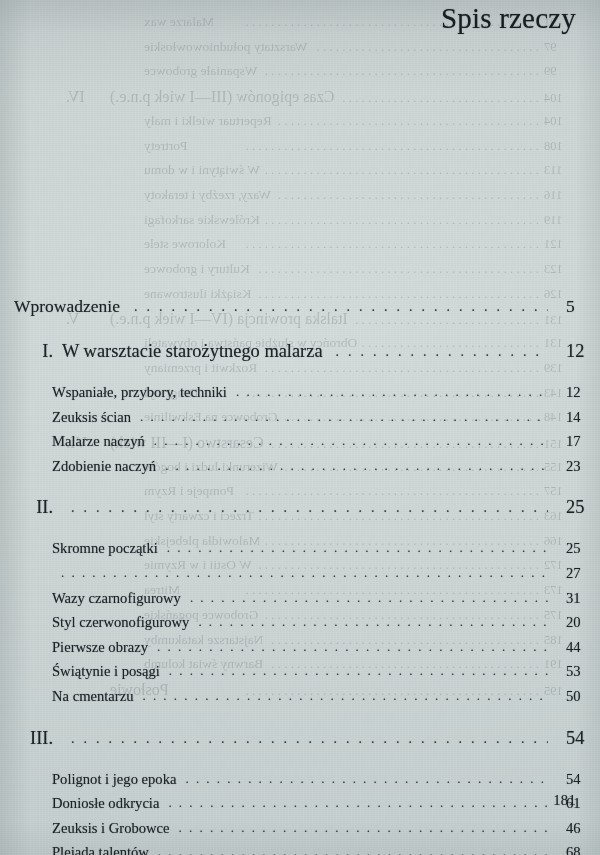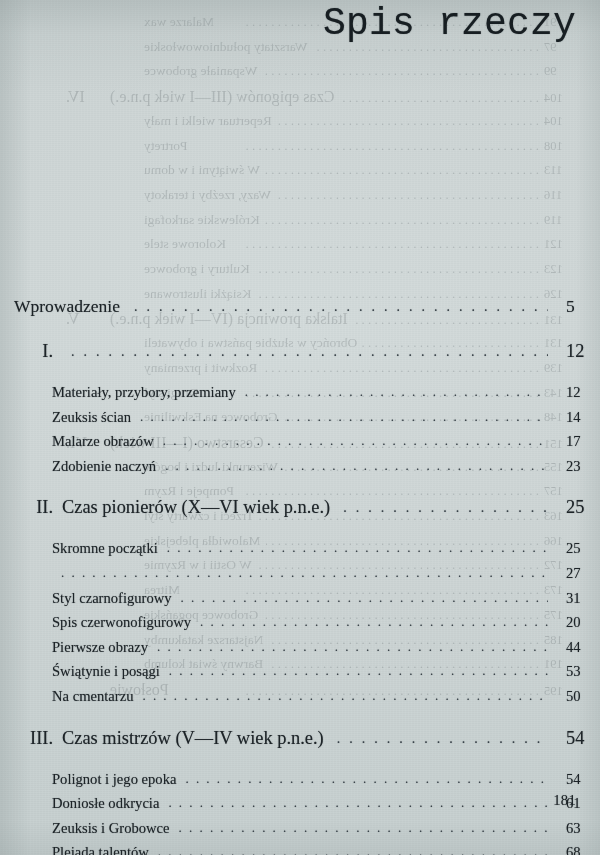--- a/index.html
+++ b/index.html
@@ -89,25 +89,24 @@
   
   #content {
     position: absolute;
     inset: 0;
     color: #1d2428;
   }
   #title {
     position: absolute;
     top: 2px;
     right: 24px;
-    font-size: 38px;
+    font-size: 29px;
     letter-spacing: .2px;
     color: #171e22;
     text-shadow: 0 0 1.1px rgba(30,40,45,.55);
-    font-family: Liberation Mono, monospace;
   }
 
   
   #toc {
     position: absolute;
     left: 0;
     top: 296px;
     width: 600px;
   }
   .row {
@@ -396,76 +395,76 @@
         <span class="label">Wprowadzenie</span>
         <span class="dots">.....................................................</span>
         <span class="pg">5</span>
       </div>
 
       <div class="gap-md"></div>
 
       <div id="chapters">
           <div class="row chapter">
             <span class="rn">I.</span>
+            <span class="label">W warsztacie starożytnego malarza</span>
             <span class="dots">............................................................</span>
             <span class="pg">12</span>
           </div>
           <div class="gap-sm"></div>
           <div class="row sub">
             <span class="rn"></span>
-            <span class="label">Materiały, przybory, przemiany</span>
+            <span class="label">Wspaniałe, przybory, techniki</span>
             <span class="dots">......................................................................</span>
             <span class="pg">12</span>
           </div>
           <div class="row sub">
             <span class="rn"></span>
             <span class="label">Zeuksis ścian</span>
             <span class="dots">......................................................................</span>
             <span class="pg">14</span>
           </div>
           <div class="row sub">
             <span class="rn"></span>
-            <span class="label">Malarze obrazów</span>
+            <span class="label">Malarze naczyń</span>
             <span class="dots">......................................................................</span>
             <span class="pg">17</span>
           </div>
           <div class="row sub">
             <span class="rn"></span>
             <span class="label">Zdobienie naczyń</span>
             <span class="dots">......................................................................</span>
             <span class="pg">23</span>
           </div>
           <div class="gap-md"></div>
           <div class="row chapter">
             <span class="rn">II.</span>
-            <span class="label">Czas pionierów (X—VI wiek p.n.e.)</span>
             <span class="dots">............................................................</span>
             <span class="pg">25</span>
           </div>
           <div class="gap-sm"></div>
           <div class="row sub">
             <span class="rn"></span>
             <span class="label">Skromne początki</span>
             <span class="dots">......................................................................</span>
             <span class="pg">25</span>
           </div>
           <div class="row sub">
             <span class="rn"></span>
             <span class="dots">......................................................................</span>
             <span class="pg">27</span>
           </div>
           <div class="row sub">
             <span class="rn"></span>
-            <span class="label">Styl czarnofigurowy</span>
+            <span class="label">Wazy czarnofigurowy</span>
             <span class="dots">......................................................................</span>
             <span class="pg">31</span>
           </div>
           <div class="row sub">
             <span class="rn"></span>
-            <span class="label">Spis czerwonofigurowy</span>
+            <span class="label">Styl czerwonofigurowy</span>
             <span class="dots">......................................................................</span>
             <span class="pg">20</span>
           </div>
           <div class="row sub">
             <span class="rn"></span>
             <span class="label">Pierwsze obrazy</span>
             <span class="dots">......................................................................</span>
             <span class="pg">44</span>
           </div>
           <div class="row sub">
@@ -476,42 +475,41 @@
           </div>
           <div class="row sub">
             <span class="rn"></span>
             <span class="label">Na cmentarzu</span>
             <span class="dots">......................................................................</span>
             <span class="pg">50</span>
           </div>
           <div class="gap-md"></div>
           <div class="row chapter">
             <span class="rn">III.</span>
-            <span class="label">Czas mistrzów (V—IV wiek p.n.e.)</span>
             <span class="dots">............................................................</span>
             <span class="pg">54</span>
           </div>
           <div class="gap-sm"></div>
           <div class="row sub">
             <span class="rn"></span>
             <span class="label">Polignot i jego epoka</span>
             <span class="dots">......................................................................</span>
             <span class="pg">54</span>
           </div>
           <div class="row sub">
             <span class="rn"></span>
             <span class="label">Doniosłe odkrycia</span>
             <span class="dots">......................................................................</span>
             <span class="pg">61</span>
           </div>
           <div class="row sub">
             <span class="rn"></span>
             <span class="label">Zeuksis i Grobowce</span>
             <span class="dots">......................................................................</span>
-            <span class="pg">63</span>
+            <span class="pg">46</span>
           </div>
           <div class="row sub">
             <span class="rn"></span>
             <span class="label">Plejada talentów</span>
             <span class="dots">......................................................................</span>
             <span class="pg">68</span>
           </div>
         </div>
 
     </div>

